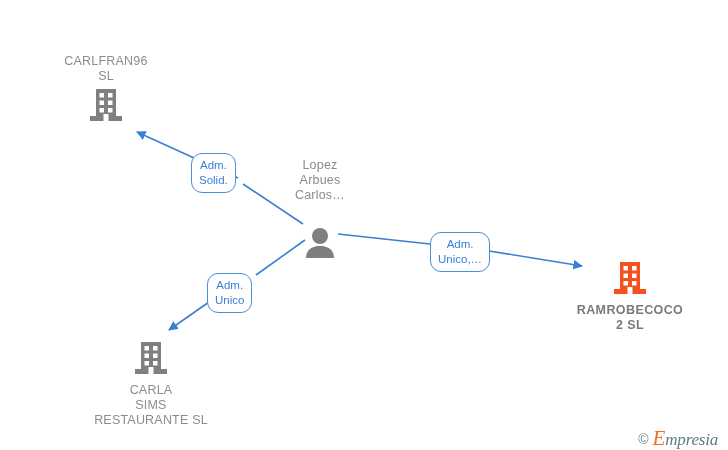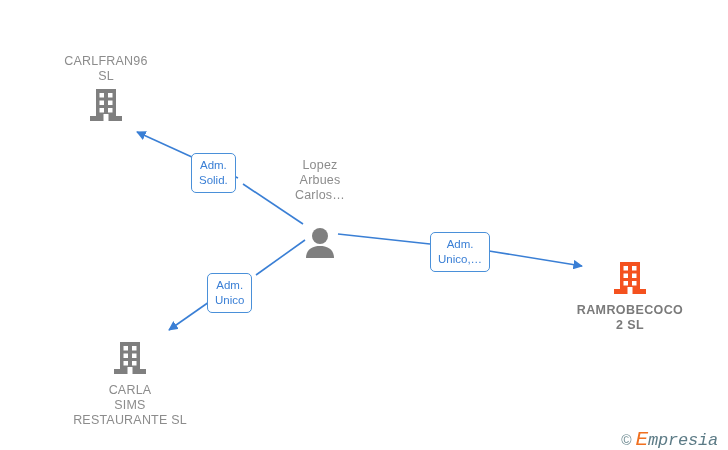--- a/index.html
+++ b/index.html
@@ -57,21 +57,21 @@
     font-weight: bold;
     letter-spacing: 0.4px;
   }
 
   
   .edge-label {
     position: absolute;
     box-sizing: border-box;
     background: #ffffff;
     border: 1px solid #4a90d9;
-    border-radius: 5px;
+    border-radius: 11px;
     color: #3a7fd5;
     font-size: 11.5px;
     line-height: 15px;
     text-align: center;
     padding: 4px 7px;
     white-space: pre-line;
   }
 
   
   #watermark {
@@ -80,21 +80,21 @@
     bottom: 7px;
     display: flex;
     align-items: center;
     gap: 4px;
   }
   #watermark .copy {
     font-size: 14px;
     color: #6f8c93;
   }
   #watermark .brand {
-    font-family: Liberation Mono, monospace;
+    font-family: Liberation Serif, serif;
     font-style: italic;
     font-size: 17px;
     color: #5c7b86;
     letter-spacing: -0.2px;
   }
   #watermark .brand .cap {
     color: #f07020;
     font-size: 21px;
   }
 </style>
@@ -149,21 +149,21 @@
 Arbues
 Carlos…</div>
     <span class="node-icon">
       <svg width="34" height="32" viewBox="0 0 34 32">
         <circle cx="17" cy="10" r="8" fill="#7f7f7f"></circle>
         <path d="M3 32 C3 23 10 20 17 20 C24 20 31 23 31 32 Z" fill="#7f7f7f"></path>
       </svg>
     </span>
   </div>
 
-  <div class="node" style="left:130px; top:332px;justify-content:space-between;">
+  <div class="node" style="left:151px; top:332px;justify-content:space-between;">
     <span class="node-icon">
       <svg width="38" height="40" viewBox="0 0 38 40">
         <rect x="9" y="2" width="20" height="32" fill="#7f7f7f"></rect>
         <rect x="3" y="29" width="32" height="5" fill="#7f7f7f"></rect>
         <rect x="12.5" y="6" width="4.5" height="4.5" fill="#ffffff"></rect>
         <rect x="21" y="6" width="4.5" height="4.5" fill="#ffffff"></rect>
         <rect x="12.5" y="13.5" width="4.5" height="4.5" fill="#ffffff"></rect>
         <rect x="21" y="13.5" width="4.5" height="4.5" fill="#ffffff"></rect>
         <rect x="12.5" y="21" width="4.5" height="4.5" fill="#ffffff"></rect>
         <rect x="21" y="21" width="4.5" height="4.5" fill="#ffffff"></rect>

